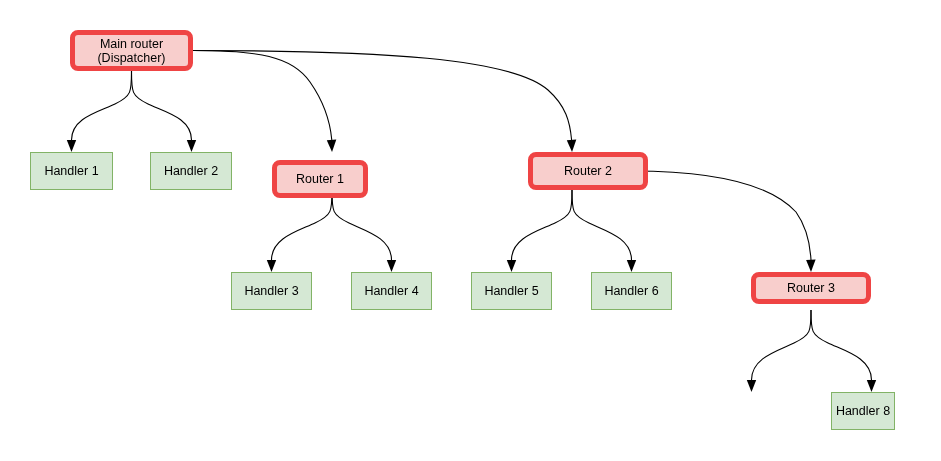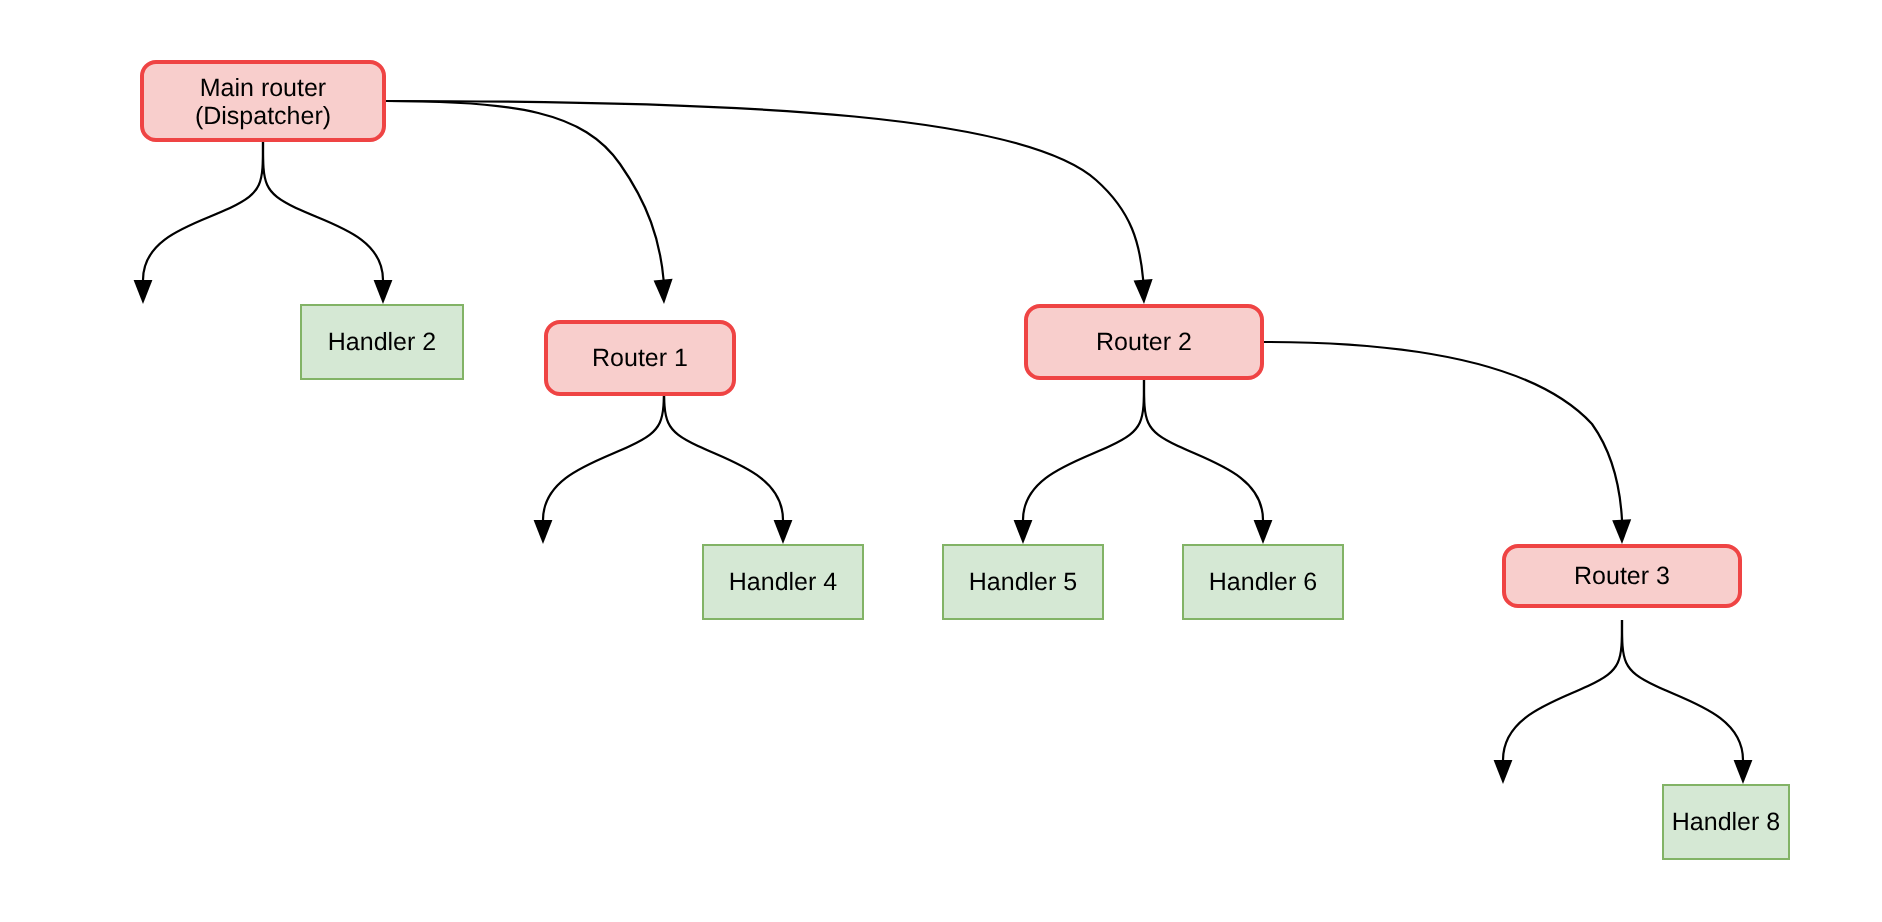--- a/index.html
+++ b/index.html
@@ -32,21 +32,21 @@
     align-items: center;
     justify-content: center;
     text-align: center;
     font-size: 12.5px;
     line-height: 14px;
     color: #000000;
     white-space: pre-line;
   }
   .node-router {
     background: #f8cecc;
-    border: 2px solid #ef4444;
+    border: 5px solid #ef4444;
     border-radius: 8px;
   }
   .node-handler {
     background: #d5e8d4;
     border: 1px solid #82b366;
     border-radius: 0;
   }
   .edge-path {
     fill: none;
     stroke: #000000;
@@ -117,27 +117,29 @@
     <g>
       <path class="edge-path" d="M 811,310 C 811,331 811,335 828,343 C 845,351 871.5,358 871.5,380"></path>
       <path class="arrow-head" d="M 871.5,392 L 866.8,380 L 876.2,380 Z"></path>
     </g>
 
   </svg>
 
   <div class="node node-router" style="left:70px; top:30px; width:123px; height:41px;">Main router
 (Dispatcher)</div>
 
+  <div class="node node-handler" style="left:30px; top:152px; width:83px; height:38px;">Handler 1</div>
 
   <div class="node node-handler" style="left:150px; top:152px; width:82px; height:38px;">Handler 2</div>
 
   <div class="node node-router" style="left:272px; top:160px; width:96px; height:38px;">Router 1</div>
 
-  <div class="node node-router" style="left:512px; top:152px; width:120px; height:38px;">Router 2</div>
+  <div class="node node-router" style="left:528px; top:152px; width:120px; height:38px;">Router 2</div>
 
+  <div class="node node-handler" style="left:231px; top:272px; width:81px; height:38px;">Handler 3</div>
 
   <div class="node node-handler" style="left:351px; top:272px; width:81px; height:38px;">Handler 4</div>
 
   <div class="node node-handler" style="left:471px; top:272px; width:81px; height:38px;">Handler 5</div>
 
   <div class="node node-handler" style="left:591px; top:272px; width:81px; height:38px;">Handler 6</div>
 
   <div class="node node-router" style="left:751px; top:272px; width:120px; height:32px;">Router 3</div>
 
 

